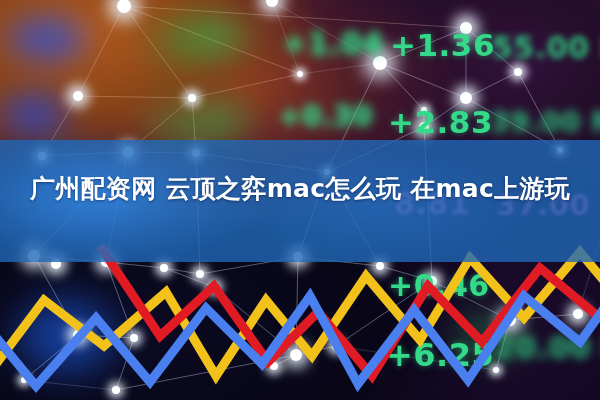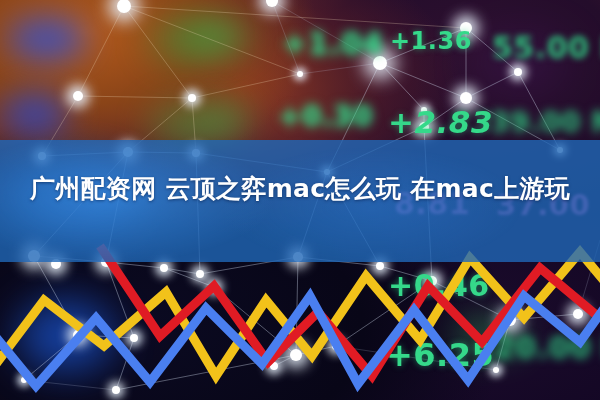--- a/index.html
+++ b/index.html
@@ -244,23 +244,23 @@
       <div class="node" style="left: 510px; top: 320px; width: 12px; height: 12px; box-shadow: rgba(235, 245, 255, 0.85) 0px 0px 13px 7.15px;"></div>
       <div class="node" style="left: 578px; top: 314px; width: 10px; height: 10px; box-shadow: rgba(235, 245, 255, 0.85) 0px 0px 11px 6.05px;"></div>
       <div class="node" style="left: 496px; top: 370px; width: 6px; height: 6px; box-shadow: rgba(235, 245, 255, 0.85) 0px 0px 7px 3.85px;"></div>
       <div class="node" style="left: 24px; top: 380px; width: 6px; height: 6px; box-shadow: rgba(235, 245, 255, 0.85) 0px 0px 7px 3.85px;"></div>
       <div class="node" style="left: 116px; top: 390px; width: 8px; height: 8px; box-shadow: rgba(235, 245, 255, 0.85) 0px 0px 8px 4.4px;"></div>
     </div>
 
   <div id="ticker-layer">
       <div class="ticker tk-green tk-blur3" style="left: 282px; top: 26px; font-size: 30px;">+1.04</div>
       <div class="ticker tk-green tk-blur3" style="left: 278px; top: 100px; font-size: 28px;">+0.30</div>
-      <div class="ticker tk-green " style="left: 390px; top: 27px; font-size: 24px;">+1.36</div>
+      <div class="ticker tk-green " style="left: 390px; top: 27px; font-size: 31px;">+1.36</div>
       <div class="ticker tk-green2 tk-blur2" style="left: 492px; top: 30px; font-size: 30px;">55.00 M</div>
-      <div class="ticker tk-green " style="left: 388px; top: 104px; font-size: 31px; font-style: italic;">+2.83</div>
+      <div class="ticker tk-green " style="left: 388px; top: 104px; font-size: 31px;">+2.83</div>
       <div class="ticker tk-green2 tk-blur3" style="left: 490px; top: 106px; font-size: 28px;">39.00 M</div>
       <div class="ticker tk-pink tk-blur1" style="left: 394px; top: 186px; font-size: 30px;">8.81</div>
       <div class="ticker tk-pink tk-blur1" style="left: 496px; top: 188px; font-size: 29px;">37.00 M</div>
       <div class="ticker tk-green " style="left: 388px; top: 268px; font-size: 30px;">+0.46</div>
       <div class="ticker tk-green " style="left: 386px; top: 336px; font-size: 32px;">+6.25</div>
       <div class="ticker tk-green2 tk-blur3" style="left: 494px; top: 330px; font-size: 30px;">20.00 M</div>
     </div>
 
   <svg class="charts" viewBox="0 0 600 400" preserveAspectRatio="none">
     <g id="chart-line-group">

